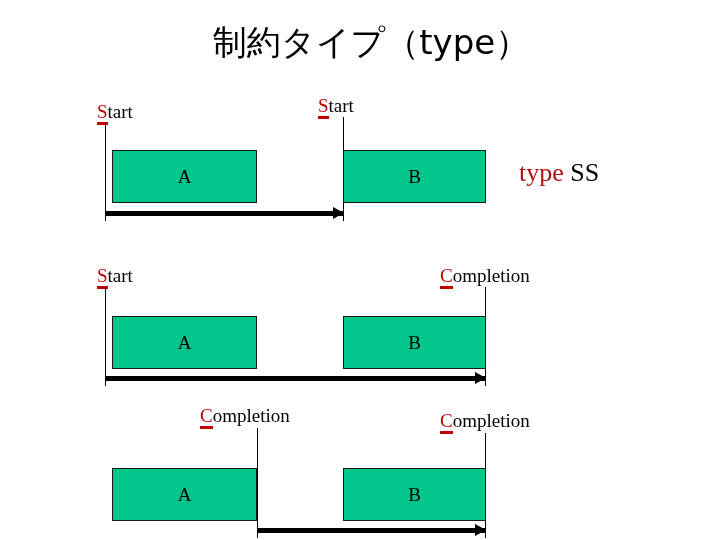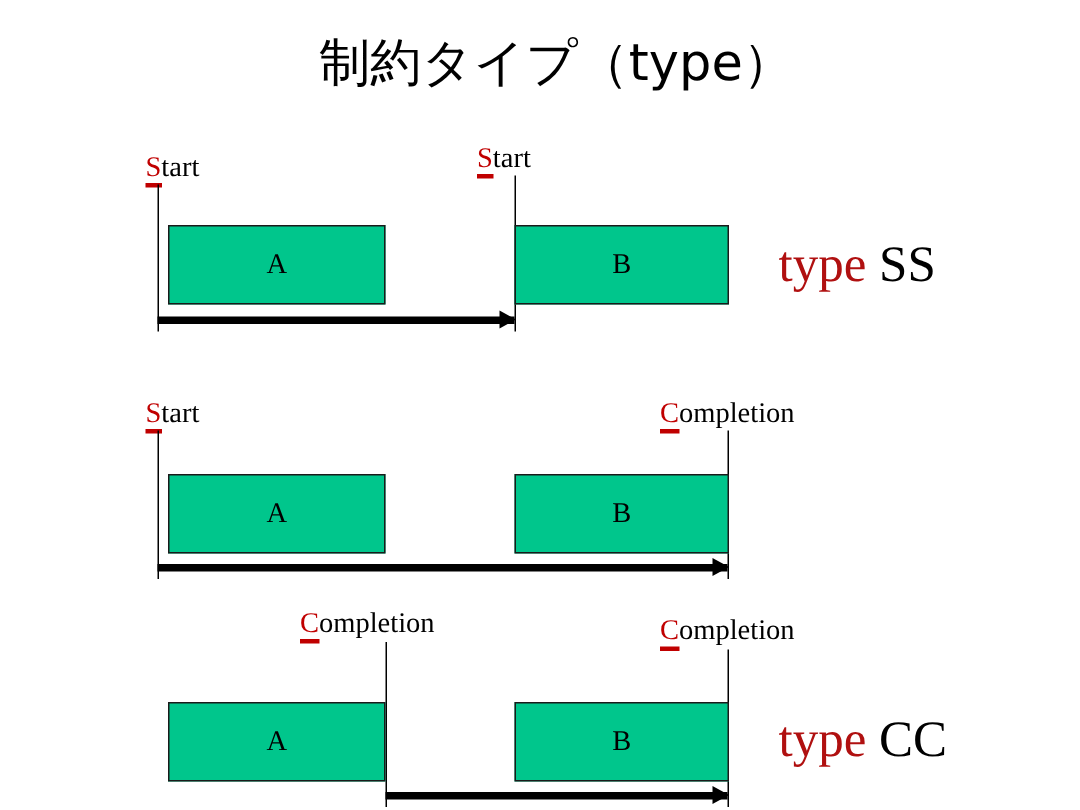--- a/index.html
+++ b/index.html
@@ -69,21 +69,21 @@
   }
   .tick .first{
     color:#C00000;
     border-bottom:3px solid #C00000;
     padding-bottom:0px;
   }
 
   .typelabel{
     position:absolute;
     font-family:"Liberation Serif", serif;
-    font-size:34px;
+    font-size:26px;
     white-space:nowrap;
     color:#000000;
   }
   .typelabel .kw{color:#B01010;}
   .typelabel .code{color:#000000;}
 </style>
 </head>
 <body>
 
 <div id="slide">
@@ -151,19 +151,15 @@
     <div class="vline" style="left:485px;top:433px;height:105px;"></div>
 
     <div class="bar" style="left:112px;top:468px;width:145px;">A</div>
     <div class="bar" style="left:343px;top:468px;width:143px;">B</div>
 
     <div class="arrow" style="left:257px;top:528px;width:228px;">
       <div class="shaft"></div>
       <div class="head"></div>
     </div>
 
-    <div class="typelabel" style="left:519px;top:475px;">
-      <span class="kw">type</span>
-      <span class="code">CC</span>
-    </div>
   </div>
 
 </div>
 
 </body></html>

